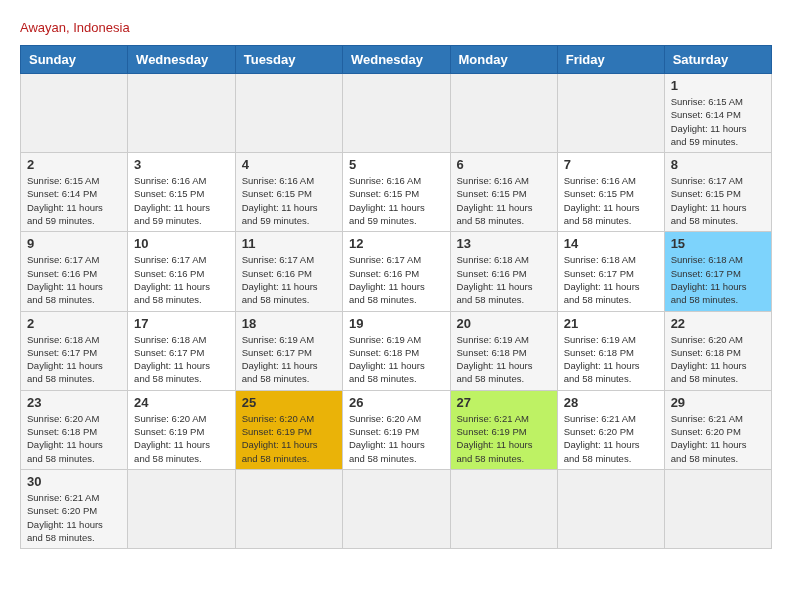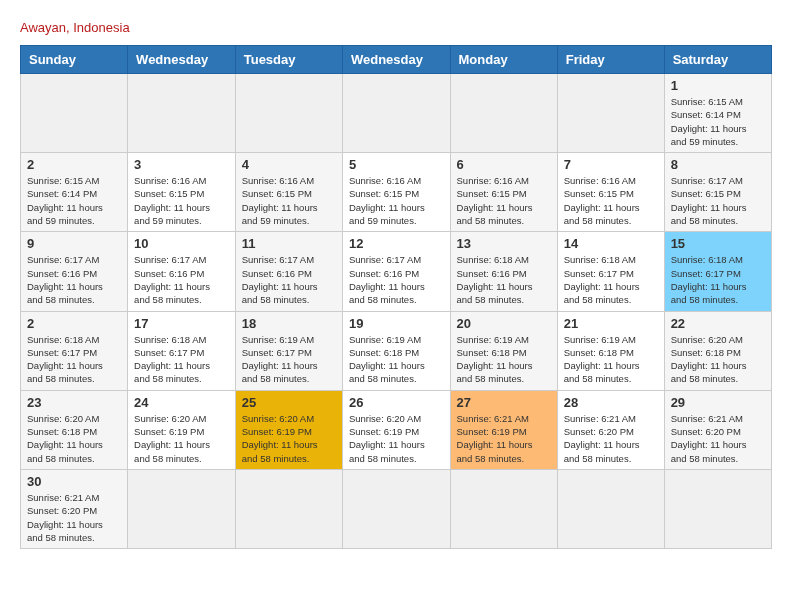--- a/index.html
+++ b/index.html
@@ -295,21 +295,21 @@
 Daylight: 11 hours
 and 58 minutes.</div>
         </td>
         <td style="background: rgb(255, 255, 255);">
           <span class="day-number">26</span>
           <div class="day-info" style="white-space: pre-line;">Sunrise: 6:20 AM
 Sunset: 6:19 PM
 Daylight: 11 hours
 and 58 minutes.</div>
         </td>
-        <td style="background: #fdba74;">
+        <td style="background: #bef264;">
           <span class="day-number">27</span>
           <div class="day-info" style="white-space: pre-line;">Sunrise: 6:21 AM
 Sunset: 6:19 PM
 Daylight: 11 hours
 and 58 minutes.</div>
         </td>
         <td style="background: rgb(255, 255, 255);">
           <span class="day-number">28</span>
           <div class="day-info" style="white-space: pre-line;">Sunrise: 6:21 AM
 Sunset: 6:20 PM

